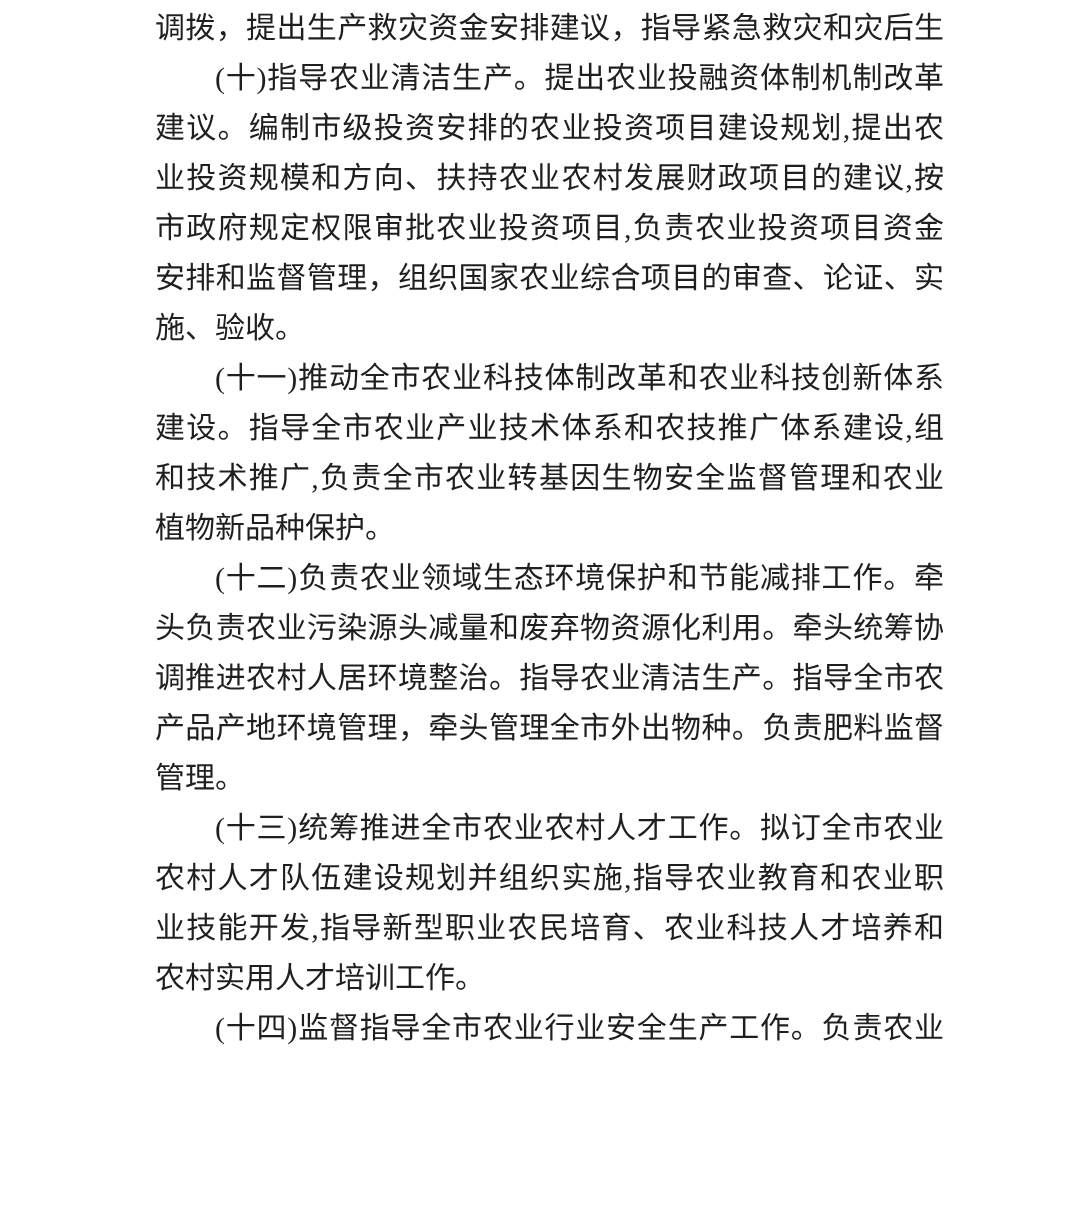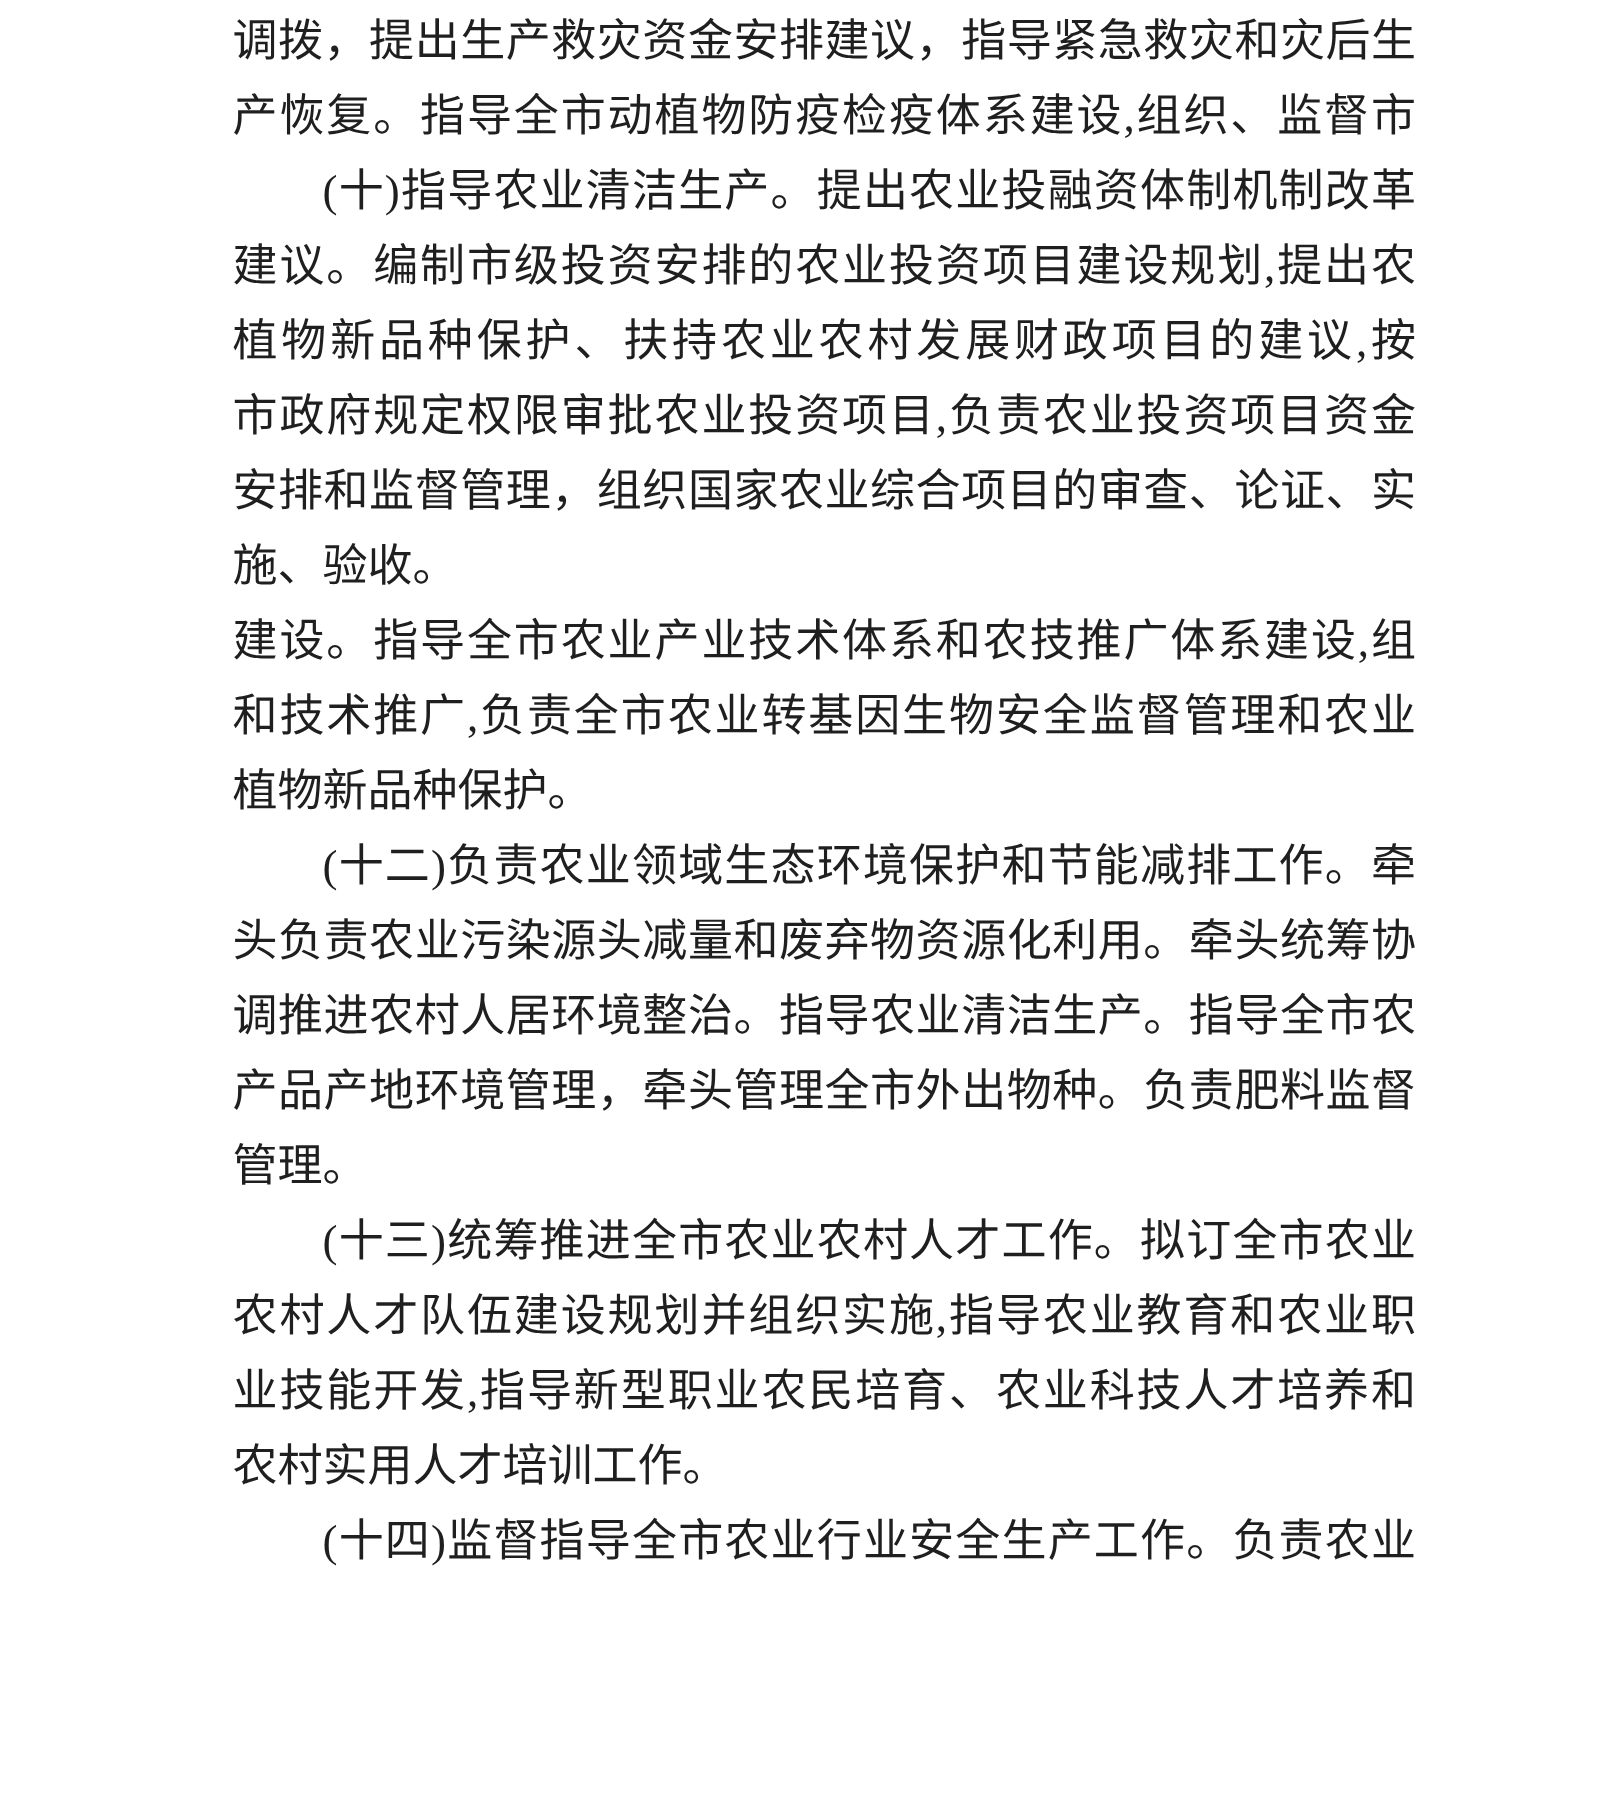--- a/index.html
+++ b/index.html
@@ -37,27 +37,27 @@
   .text-line.indent {
     text-indent: 60px;
   }
 </style>
 </head>
 <body style="background: rgb(255, 255, 255);">
 
 <div class="doc-page" style="color: rgb(31, 31, 31);">
   <div id="text-block">
       <div class="text-line fill">调拨，提出生产救灾资金安排建议，指导紧急救灾和灾后生</div>
-      <div class="text-line fill">产恢复。指导全市动植物防疫检疫体系建设,组织、监督市</div>
       <div class="text-line fill indent">(十)指导农业清洁生产。提出农业投融资体制机制改革</div>
       <div class="text-line fill">建议。编制市级投资安排的农业投资项目建设规划,提出农</div>
-      <div class="text-line fill">植物新品种保护、扶持农业农村发展财政项目的建议,按</div>
+      <div class="text-line fill">业投资规模和方向、扶持农业农村发展财政项目的建议,按</div>
       <div class="text-line fill">市政府规定权限审批农业投资项目,负责农业投资项目资金</div>
       <div class="text-line fill">安排和监督管理，组织国家农业综合项目的审查、论证、实</div>
       <div class="text-line">施、验收。</div>
+      <div class="text-line fill indent">(十一)推动全市农业科技体制改革和农业科技创新体系</div>
       <div class="text-line fill">建设。指导全市农业产业技术体系和农技推广体系建设,组</div>
       <div class="text-line fill">和技术推广,负责全市农业转基因生物安全监督管理和农业</div>
       <div class="text-line">植物新品种保护。</div>
       <div class="text-line fill indent">(十二)负责农业领域生态环境保护和节能减排工作。牵</div>
       <div class="text-line fill">头负责农业污染源头减量和废弃物资源化利用。牵头统筹协</div>
       <div class="text-line fill">调推进农村人居环境整治。指导农业清洁生产。指导全市农</div>
       <div class="text-line fill">产品产地环境管理，牵头管理全市外出物种。负责肥料监督</div>
       <div class="text-line">管理。</div>
       <div class="text-line fill indent">(十三)统筹推进全市农业农村人才工作。拟订全市农业</div>
       <div class="text-line fill">农村人才队伍建设规划并组织实施,指导农业教育和农业职</div>

